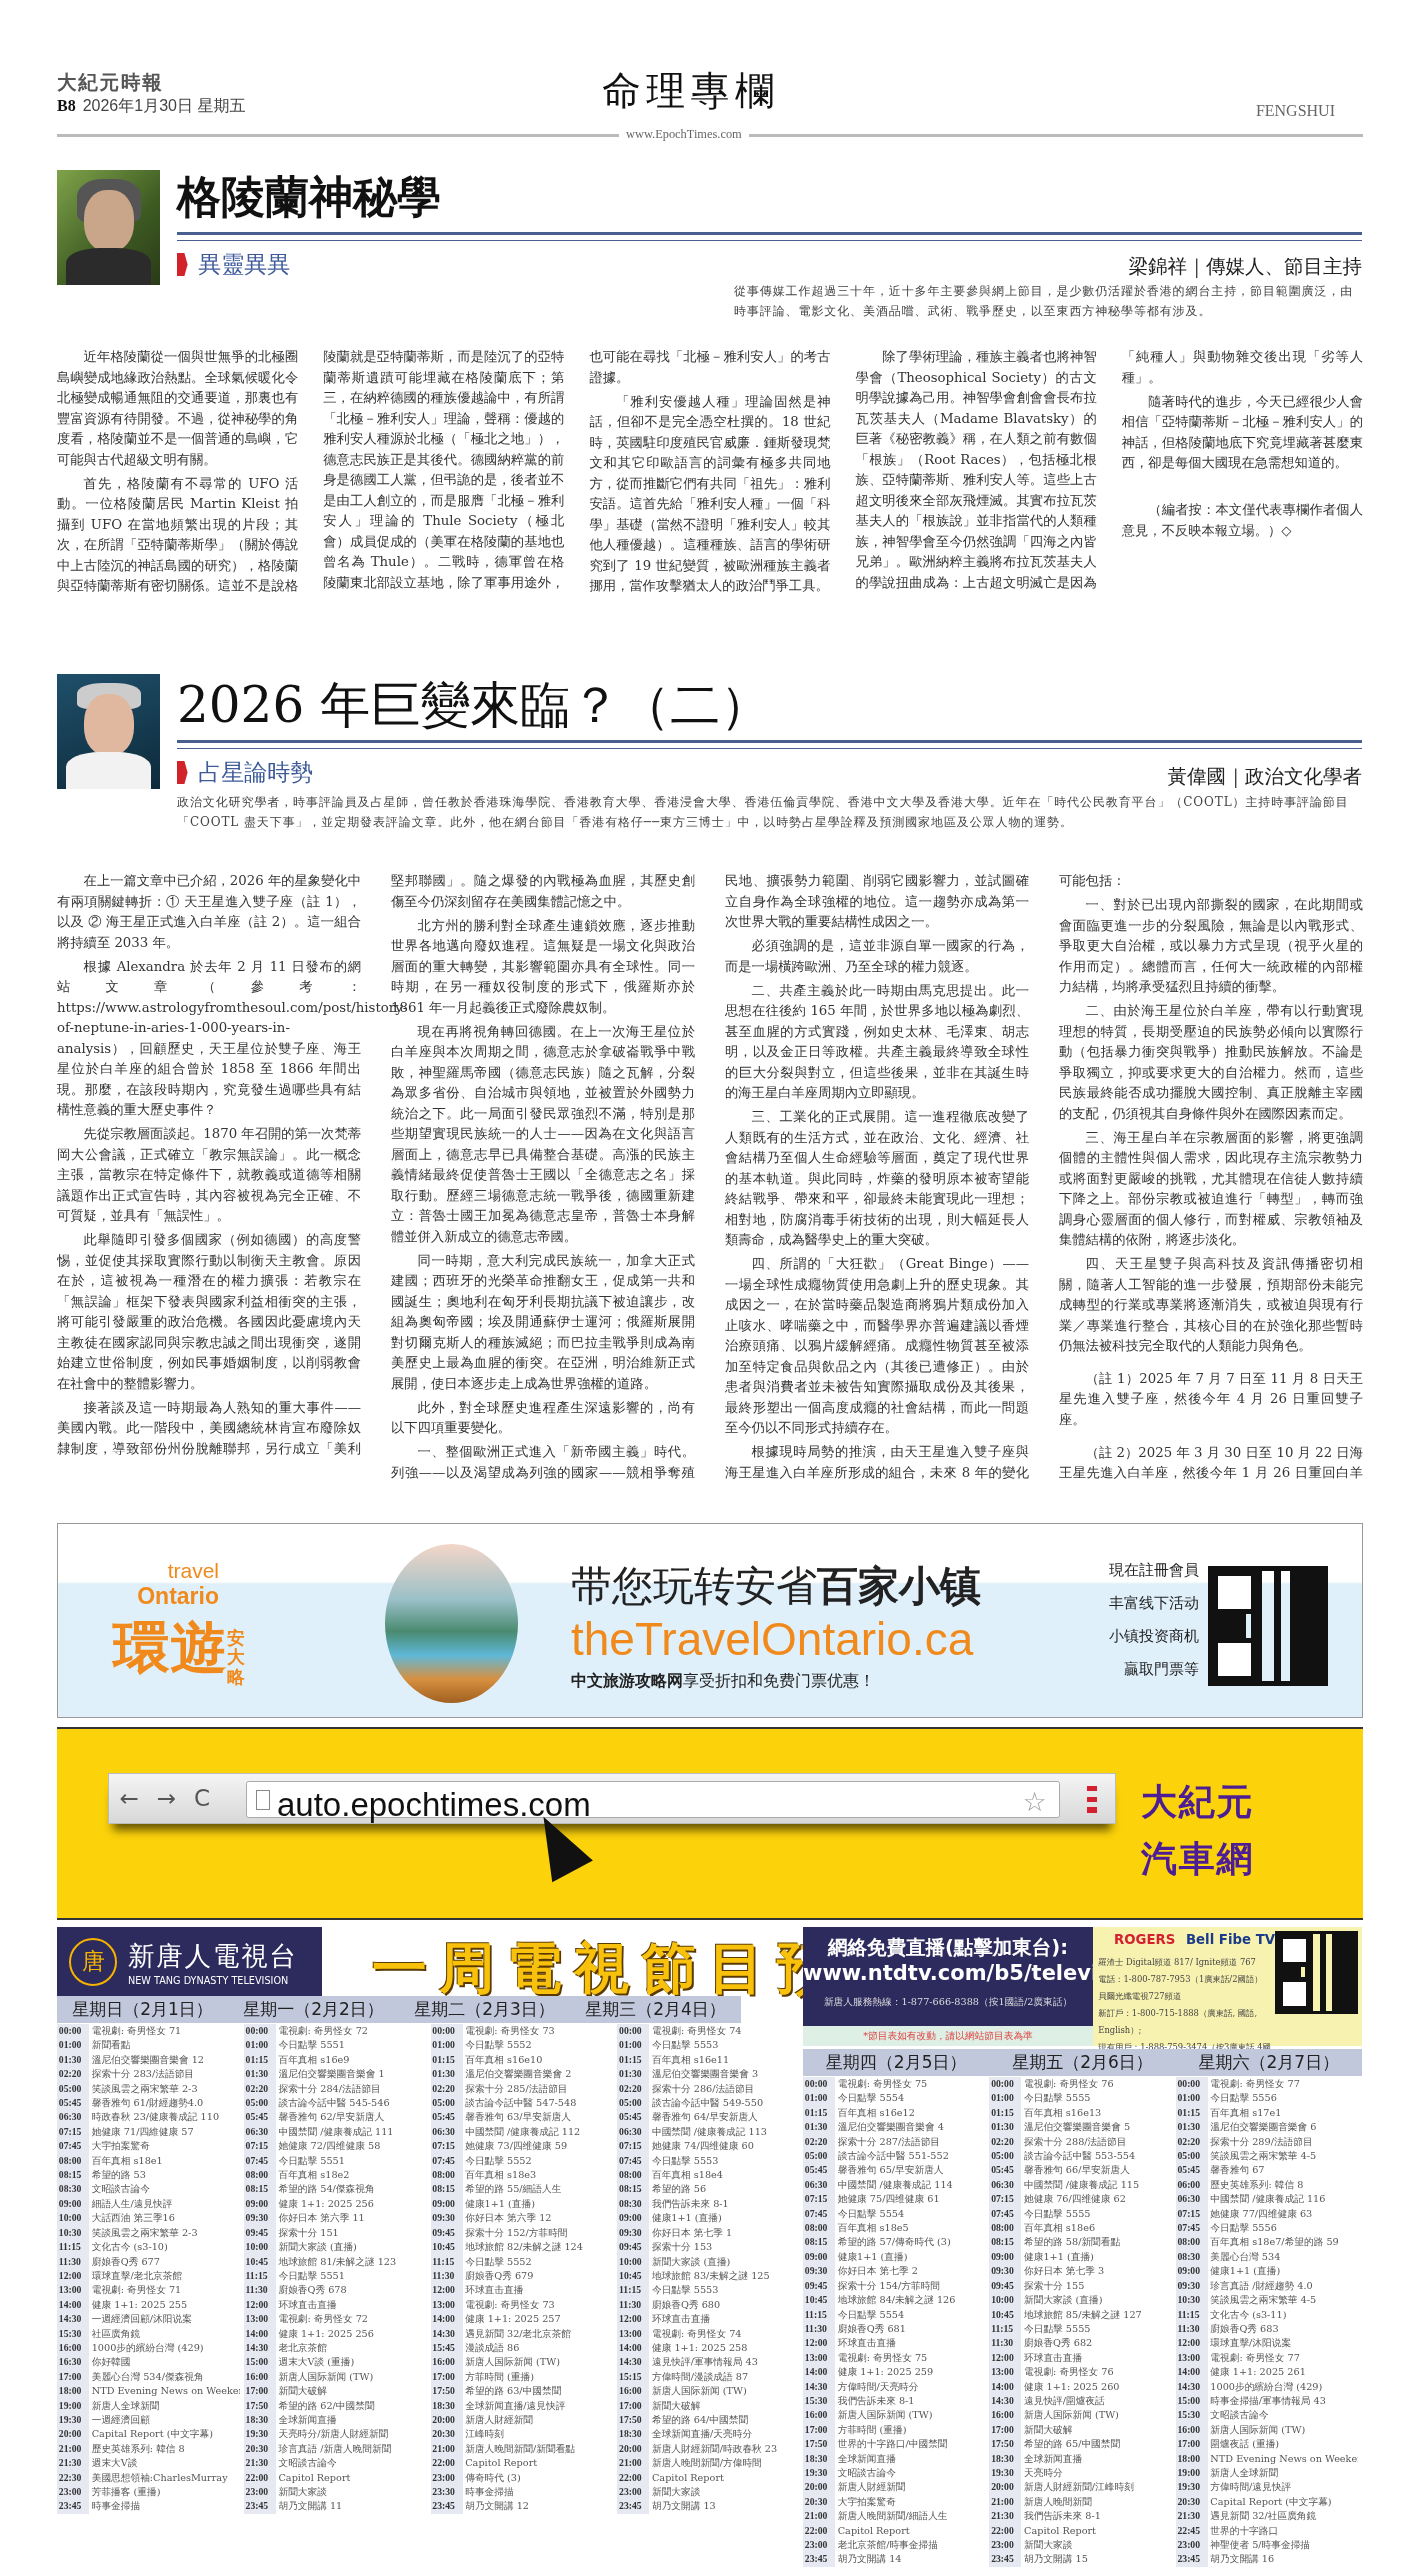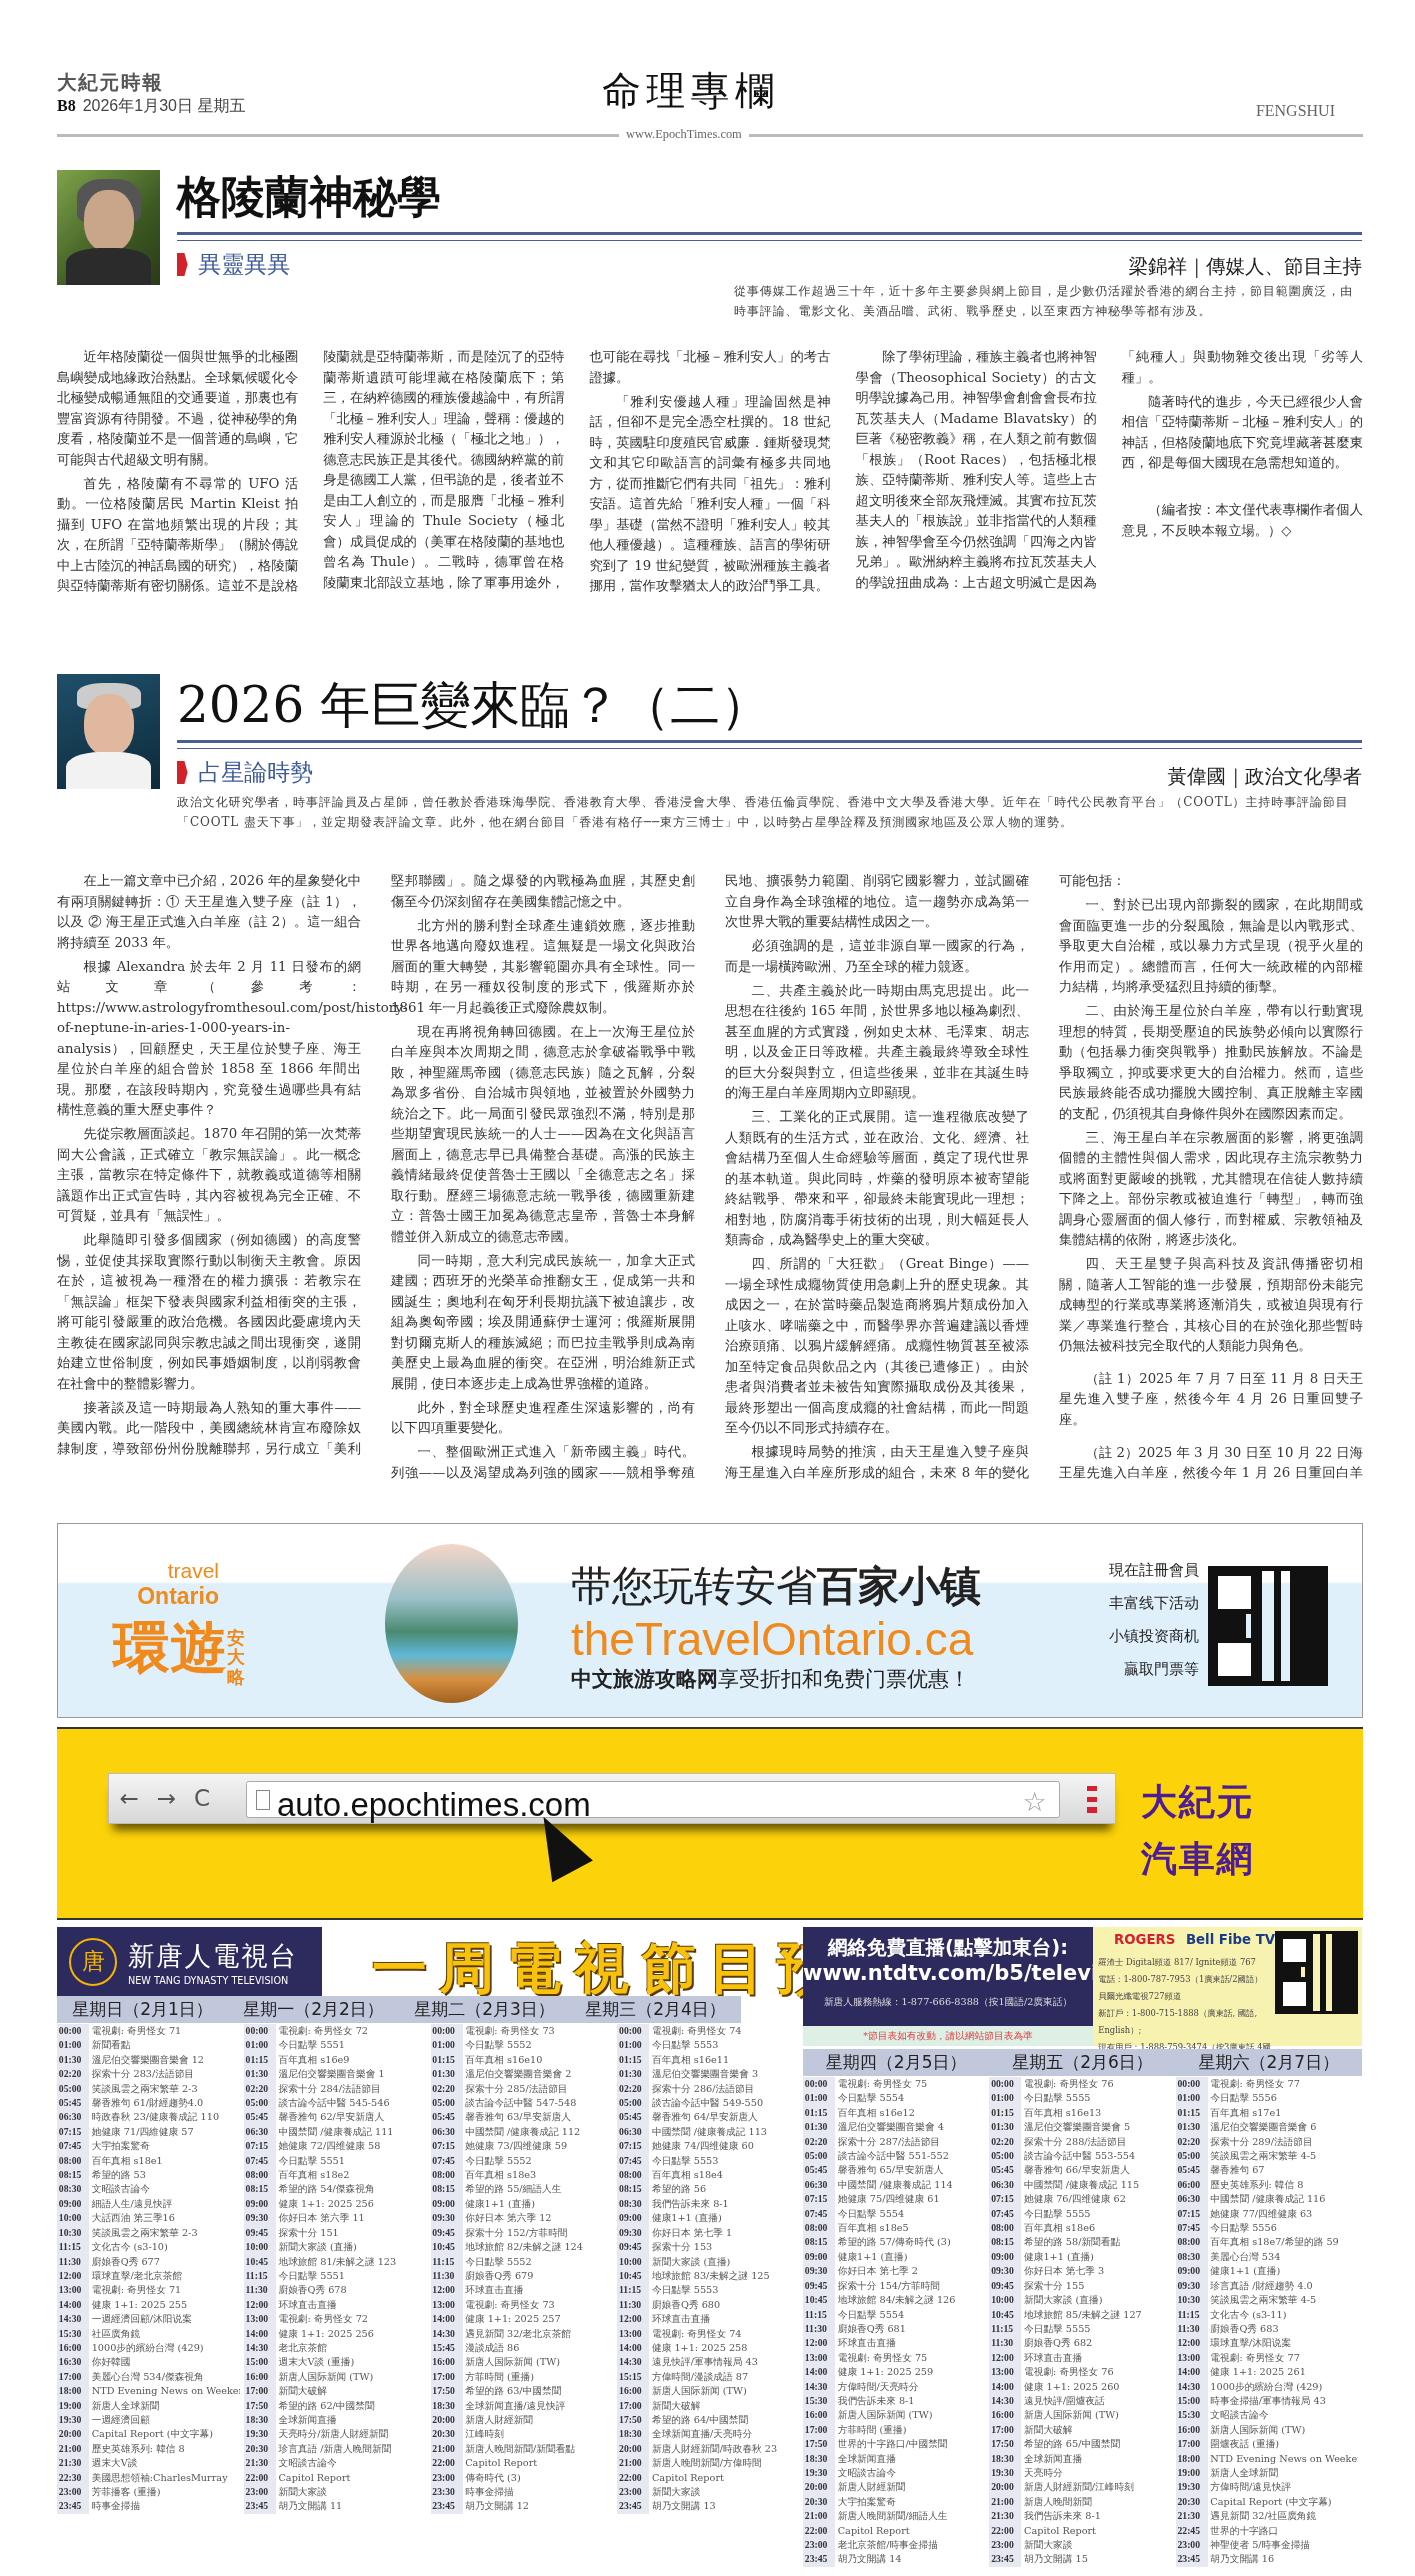--- a/index.html
+++ b/index.html
@@ -51,21 +51,21 @@
   .ad-travel { left: 57px; top: 1523px; width: 1306px; height: 195px; border: 0.9px solid #999; background: linear-gradient(180deg,#fff 0%,#fff 30%,#e0f0fa 31%,#e0f0fa 100%); overflow: hidden; }
   .travel-logo { position: absolute; left: 55px; top: 35px; color: #f08a1c; font-family: "Liberation Sans", sans-serif; font-weight: bold; }
   .travel-logo .small { font-size: 21px; display: block; text-align: right; width: 106px; font-weight: normal; }
   .travel-logo .mid { font-size: 23px; display: block; text-align: right; width: 106px; }
   .travel-logo .big { font-size: 57px; font-family: "DejaVu Sans", sans-serif; }
   .travel-logo .vert { display: inline-block; width: 19.5px; font-size: 17.7px; line-height: 19.5px; vertical-align: bottom; }
   .travel-illus { position: absolute; left: 327px; top: 19.5px; width: 133px; height: 159px; border-radius: 50%; background: linear-gradient(180deg,#f4d6c8 0%,#9ac0c8 35%,#4a8a70 55%,#5fb8d8 70%,#d89040 85%,#a06020 100%); }
   .travel-head { position: absolute; left: 513px; top: 35px; font-size: 41px; color: #222; font-family: "DejaVu Sans", sans-serif; }
   .travel-head b { font-weight: bold; }
   .travel-url { position: absolute; left: 513px; top: 88px; font-size: 46px; color: #f08a1c; font-family: "Liberation Sans", sans-serif; }
-  .travel-sub { position: absolute; left: 513px; top: 141px; font-size: 21px; color: #222; font-family: "DejaVu Sans", sans-serif; }
+  .travel-sub { position: absolute; left: 513px; top: 147px; font-size: 16px; color: #222; font-family: "DejaVu Sans", sans-serif; }
   .travel-sub b { font-weight: bold; }
   .travel-perks { position: absolute; left: 1026px; top: 30px; font-size: 15px; line-height: 33px; color: #222; text-align: right; width: 115px; font-family: "DejaVu Sans", sans-serif; }
   .qr { position: absolute; background:
       linear-gradient(90deg,#111 0 30%,transparent 30% 35%,#111 35% 45%,transparent 45% 55%,#111 55% 62%,transparent 62% 70%,#111 70% 100%);
       border: 5.3px solid #111; }
   .qr::before, .qr::after { content: ""; position: absolute; width: 30%; height: 30%; background: #fff; border: 5.3px solid #111; }
   .qr::before { left: 0; top: 0; }
   .qr::after { left: 0; bottom: 0; }
   .qr.q1 { left: 1150px; top: 42px; width: 120px; height: 120px; }
   .ad-auto { left: 57px; top: 1727px; width: 1306px; height: 193px; background: #fcd20a; border-top: 2.7px solid #333; border-bottom: 2.7px solid #333; overflow: hidden; }

